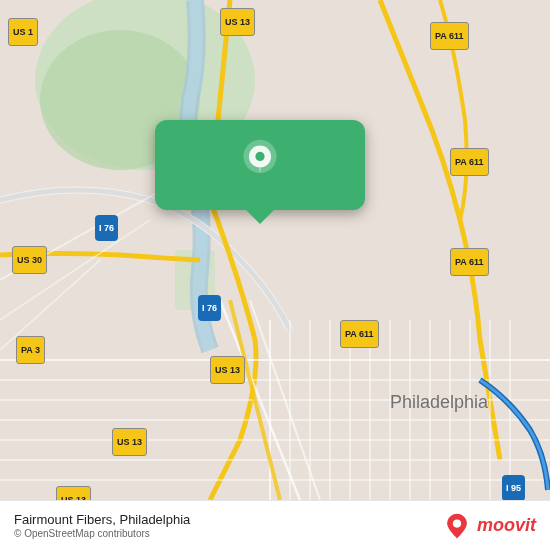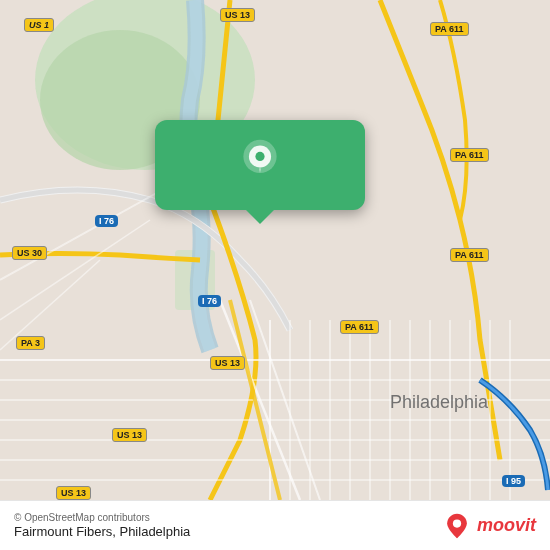--- a/index.html
+++ b/index.html
@@ -118,21 +118,21 @@
       color: #e8373d;
       font-style: italic;
     }
 
     
     .road-badge {
       position: absolute;
       border-radius: 3px;
       font-size: 9px;
       font-weight: bold;
-      padding: 1px 4px;
+      padding: 8px 4px;
       display: flex;
       align-items: center;
       justify-content: center;
       z-index: 5;
     }
     .us-badge { background: #f5c518; color: #222; border: 1px solid #888; }
     .pa-badge { background: #f5c518; color: #222; border: 1px solid #888; }
     .i-badge { background: #1a6bb5; color: white; border-radius: 4px; margin-top: 47px; }
   </style>
 </head>
@@ -205,40 +205,40 @@
     <svg id="location-pin-icon" viewBox="0 0 48 52" fill="none" xmlns="http://www.w3.org/2000/svg">
       <circle cx="24" cy="20" r="18" fill="white" opacity="0.25"></circle>
       <circle cx="24" cy="20" r="12" fill="white" opacity="0.9"></circle>
       <circle cx="24" cy="20" r="5" fill="#3daf6e"></circle>
       <path d="M 24 34 Q 26 28 24 38 Q 22 28 24 34" fill="white" opacity="0.6"></path>
     </svg>
 
   </div>
 
   
-  <div class="road-badge us-badge" style="left:24px;top:18px;font-style:italic;">US 1</div>
+  <div class="road-badge us-badge" style="left:8px;top:18px;">US 1</div>
   <div class="road-badge us-badge" style="left:220px;top:8px;">US 13</div>
   <div class="road-badge pa-badge" style="left:430px;top:22px;">PA 611</div>
   <div class="road-badge pa-badge" style="left:450px;top:148px;">PA 611</div>
   <div class="road-badge pa-badge" style="left:450px;top:248px;">PA 611</div>
   <div class="road-badge pa-badge" style="left:340px;top:320px;">PA 611</div>
   <div class="road-badge i-badge" style="left:95px;top:168px;">I 76</div>
   <div class="road-badge i-badge" style="left:198px;top:248px;">I 76</div>
   <div class="road-badge us-badge" style="left:12px;top:246px;">US 30</div>
   <div class="road-badge us-badge" style="left:210px;top:356px;">US 13</div>
   <div class="road-badge us-badge" style="left:112px;top:428px;">US 13</div>
   <div class="road-badge pa-badge" style="left:16px;top:336px;">PA 3</div>
   <div class="road-badge i-badge" style="left:502px;top:428px;text-align:right;">I 95</div>
   <div class="road-badge us-badge" style="left:56px;top:486px;">US 13</div>
 </div>
 
 <div id="bottom-bar">
   <div id="bottom-left">
+    <span id="location-label">Fairmount Fibers, Philadelphia</span>
     <span id="copyright-text">© OpenStreetMap contributors</span>
-    <span id="location-label">Fairmount Fibers, Philadelphia</span>
   </div>
 
   <div id="moovit-logo">
 
     <svg id="moovit-pin" viewBox="0 0 28 34" fill="none" xmlns="http://www.w3.org/2000/svg">
       <path d="M14 2 C7.4 2 2 7.4 2 14 C2 21 14 32 14 32 C14 32 26 21 26 14 C26 7.4 20.6 2 14 2Z" fill="#e8373d"></path>
       <circle cx="14" cy="14" r="5" fill="white"></circle>
     </svg>
     <span id="moovit-text">moovit</span>
   </div>

